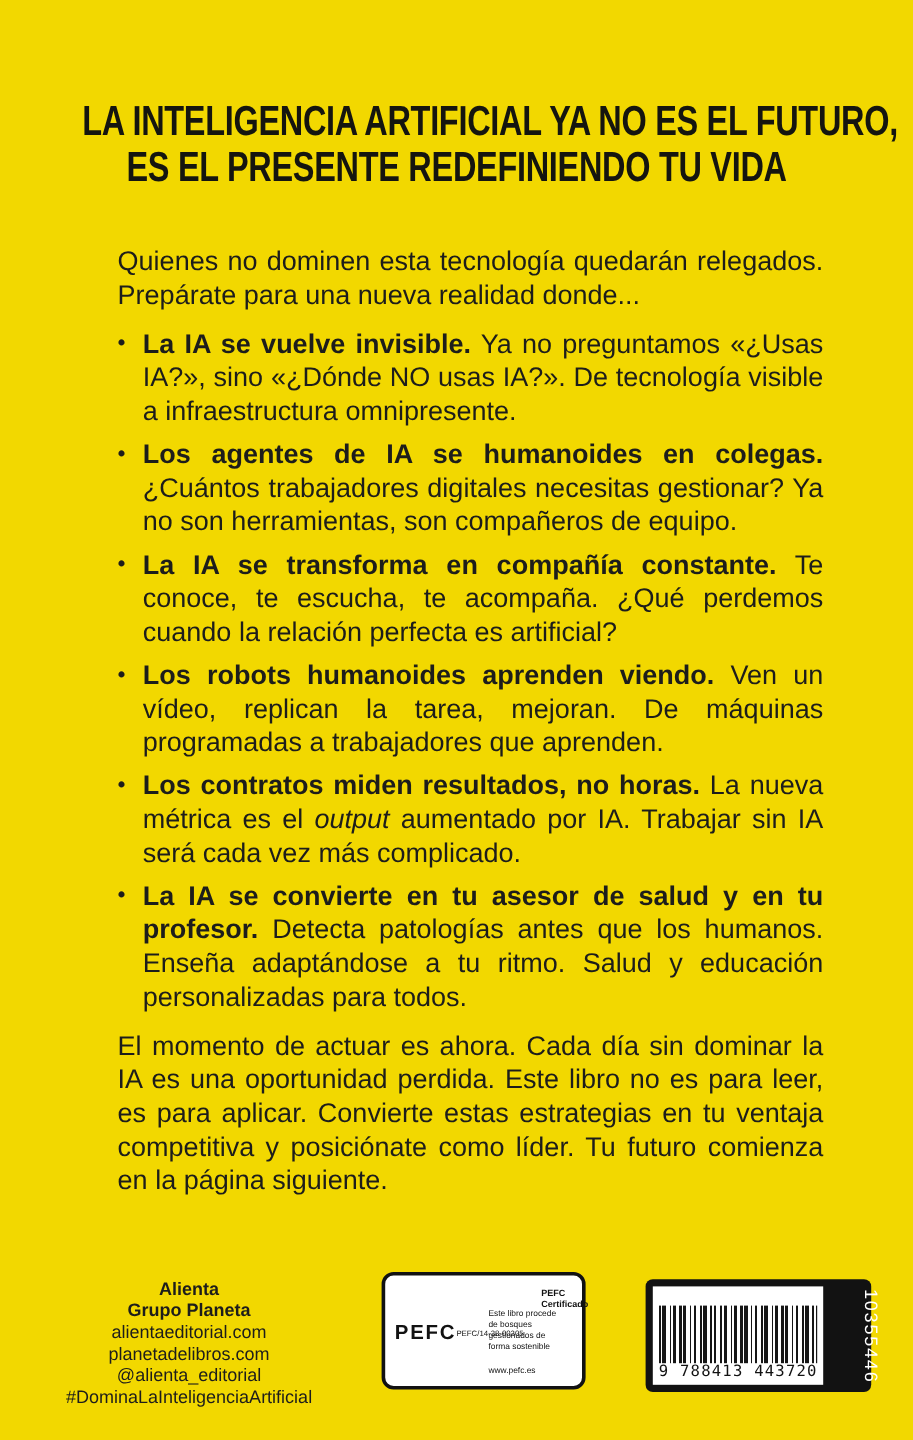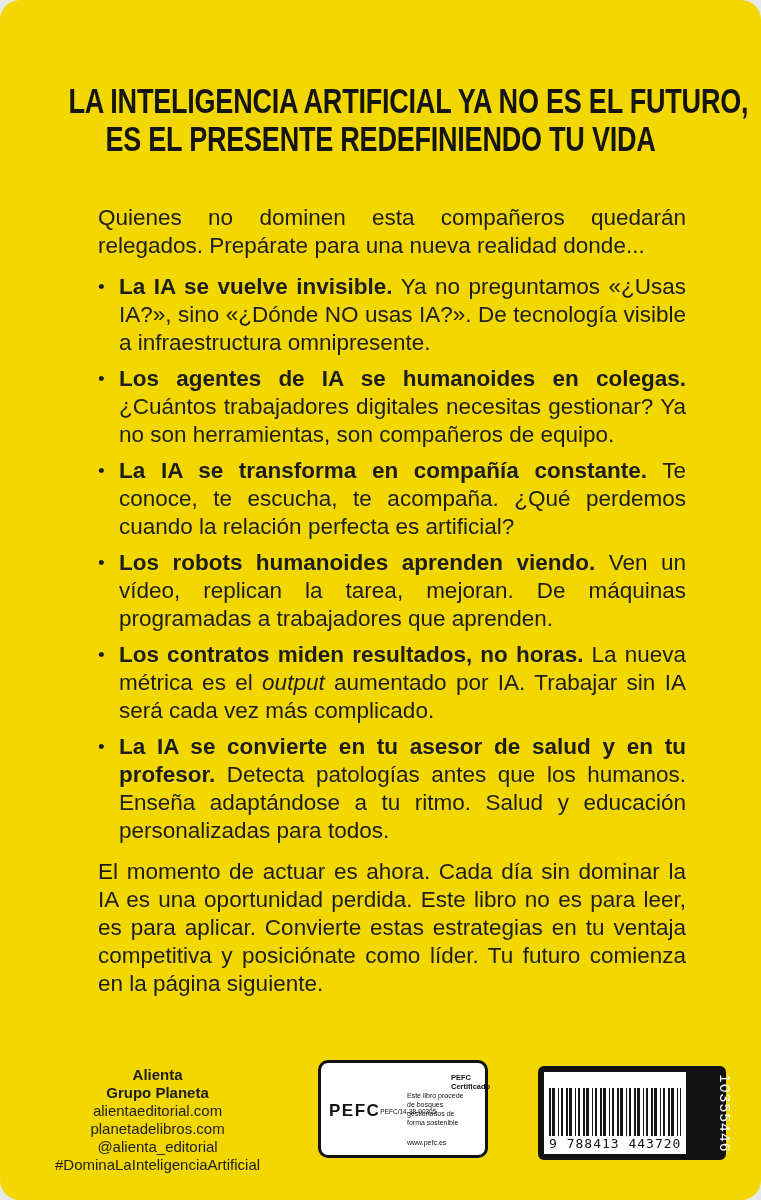--- a/index.html
+++ b/index.html
@@ -4,21 +4,20 @@
 <style>
   html,body { margin:0; padding:0; background:#e8e8e8; }
   .cover {
     position:relative;
     width:761px; height:1200px;
     margin:0 auto;
     background: var(--background, #F2D800);
     color: var(--text, #1D1D1B);
     font-family:"Liberation Sans", sans-serif;
     overflow:hidden;
-    border-radius:20px;
   }
 
   
   .headline {
     padding-top:82px;
     text-align:center;
     font-weight:bold;
     font-size:33px;
     line-height:38px;
     color:#15150f;
@@ -120,21 +119,21 @@
 <body>
 
 <div class="cover">
 
   <header class="headline">
     <span class="headline-line">LA INTELIGENCIA ARTIFICIAL YA NO ES EL FUTURO,</span>
     <span class="headline-line">ES EL PRESENTE REDEFINIENDO TU VIDA</span>
   </header>
 
   <main class="body-copy">
-    <p class="intro">Quienes no dominen esta compañeros quedarán relegados. Prepárate para una nueva realidad donde...</p>
+    <p class="intro">Quienes no dominen esta tecnología quedarán relegados. Prepárate para una nueva realidad donde...</p>
     <ul class="bullets" id="bullet-list">
         <li class="bullet">
           <span class="dot">•</span>
           <p><strong>La IA se vuelve invisible.</strong> Ya no preguntamos «¿Usas IA?», sino «¿Dónde NO usas IA?». De tecnología visible a infraestructura omnipresente.</p>
         </li>
         <li class="bullet">
           <span class="dot">•</span>
           <p><strong>Los agentes de IA se humanoides en colegas.</strong> ¿Cuántos trabajadores digitales necesitas gestionar? Ya no son herramientas, son compañeros de equipo.</p>
         </li>
         <li class="bullet">

